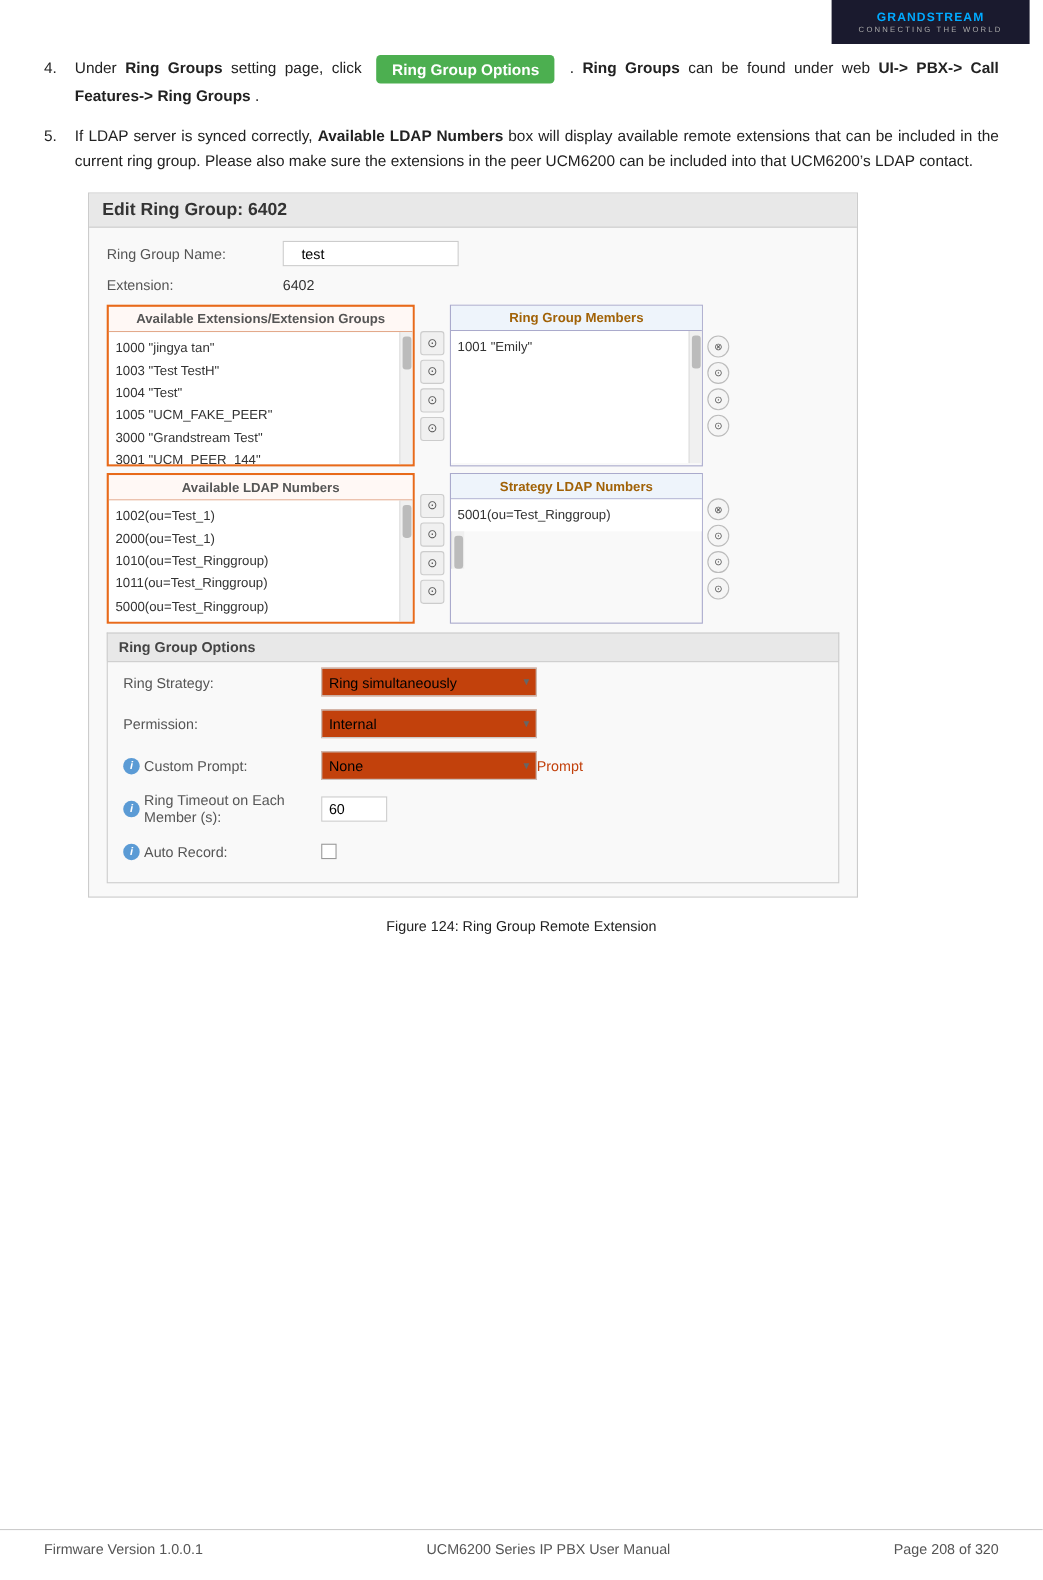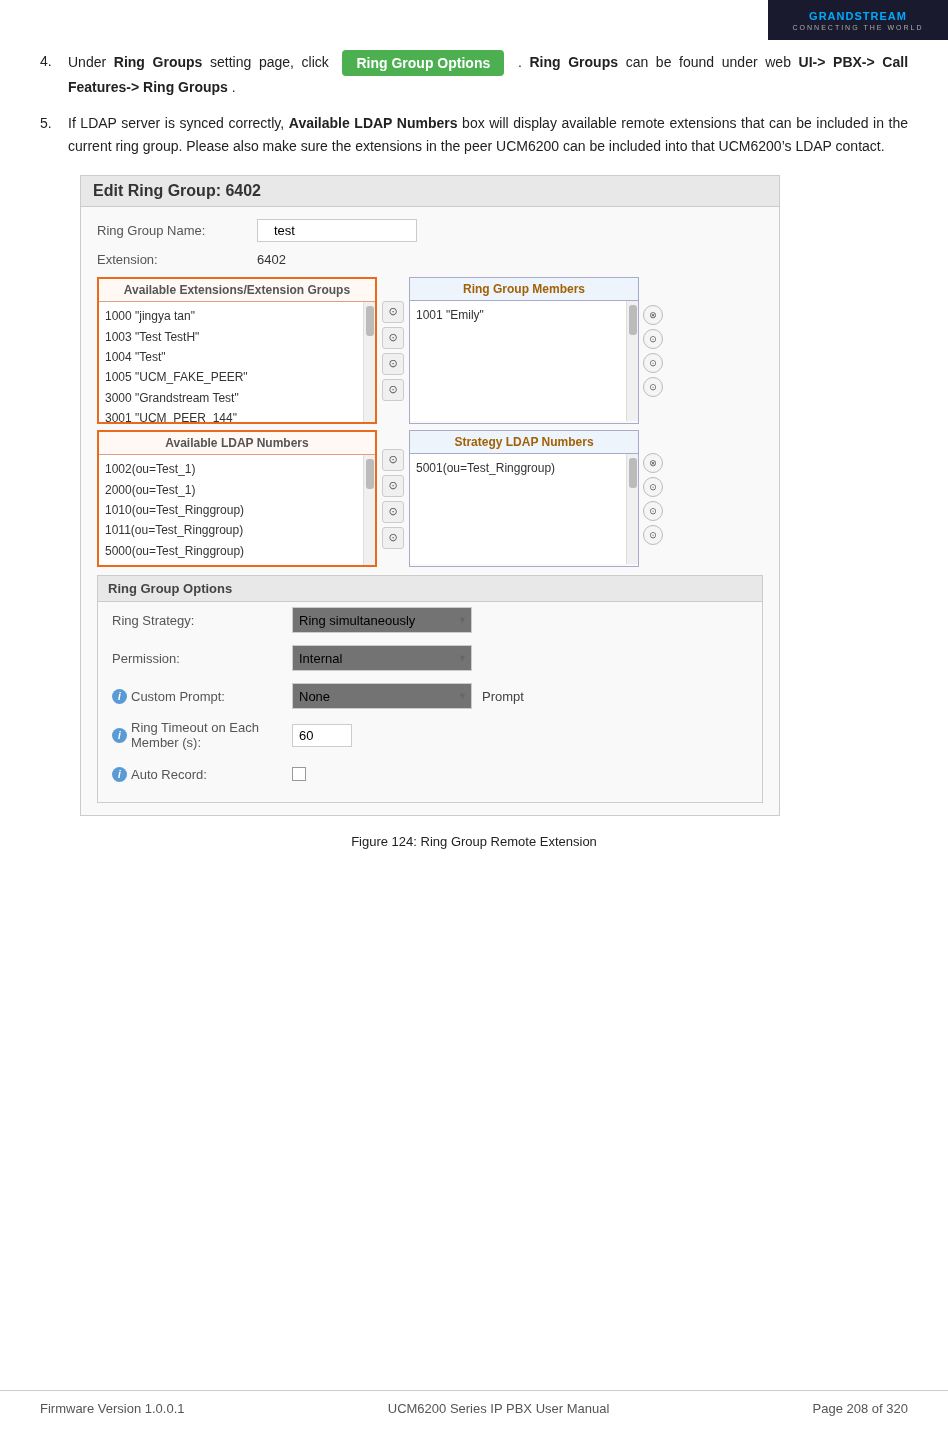--- a/index.html
+++ b/index.html
@@ -8,21 +8,21 @@
       font-size: 14px;
       background: #fff;
       color: #222;
       width: 948px;
       min-height: 1436px;
       position: relative;
     }
     .header-logo {
       position: absolute;
       top: 0;
-      right: 0;
+      right: 12px;
       width: 180px;
       height: 40px;
       background: #1a1a2e;
       display: flex;
       align-items: center;
       justify-content: center;
       padding: 4px 8px;
     }
     .logo-text {
       color: #00aaff;
@@ -201,24 +201,24 @@
       font-size: 10px;
       display: inline-flex;
       align-items: center;
       justify-content: center;
       font-style: italic;
       font-weight: bold;
       flex-shrink: 0;
     }
     .select-box {
       border: 1px solid #ccc;
-      background: #737373;
+      background: #c2410c;
       padding: 3px 6px;
       font-size: 13px;
-      width: 180px;
+      width: 196px;
       height: 26px;
       appearance: none;
       -webkit-appearance: none;
       padding-right: 20px;
       position: relative;
     }
     .select-wrapper {
       position: relative;
       display: inline-block;
     }
@@ -226,23 +226,22 @@
       content: '▼';
       position: absolute;
       right: 5px;
       top: 50%;
       transform: translateY(-50%);
       font-size: 9px;
       color: #666;
       pointer-events: none;
     }
     .prompt-link {
-      color: #404040;
-      font-size: 13px;
-      margin-left: 10px;
+      color: #c2410c;
+      font-size: 13px;
       text-decoration: none;
       cursor: pointer;
     }
     .input-small {
       border: 1px solid #ccc;
       padding: 3px 6px;
       font-size: 13px;
       width: 60px;
     }
     .checkbox-box {
@@ -432,21 +431,21 @@
 
         <div class="transfer-btns">
           <div class="transfer-btn">⊙</div>
           <div class="transfer-btn">⊙</div>
           <div class="transfer-btn">⊙</div>
           <div class="transfer-btn">⊙</div>
         </div>
 
         <div style="border: 1px solid #aac; width: 230px;">
           <div class="panel-header-blue">Strategy LDAP Numbers</div>
-          <div style="display:flex;">
+          <div style="display:flex;flex-direction:column;">
             <div class="panel-list" style="flex:1; height:110px;">
               <div>5001(ou=Test_Ringgroup)</div>
             </div>
             <div class="scrollbar-indicator">
               <div class="scroll-thumb"></div>
             </div>
           </div>
         </div>
 
         <div class="right-side-btns">

